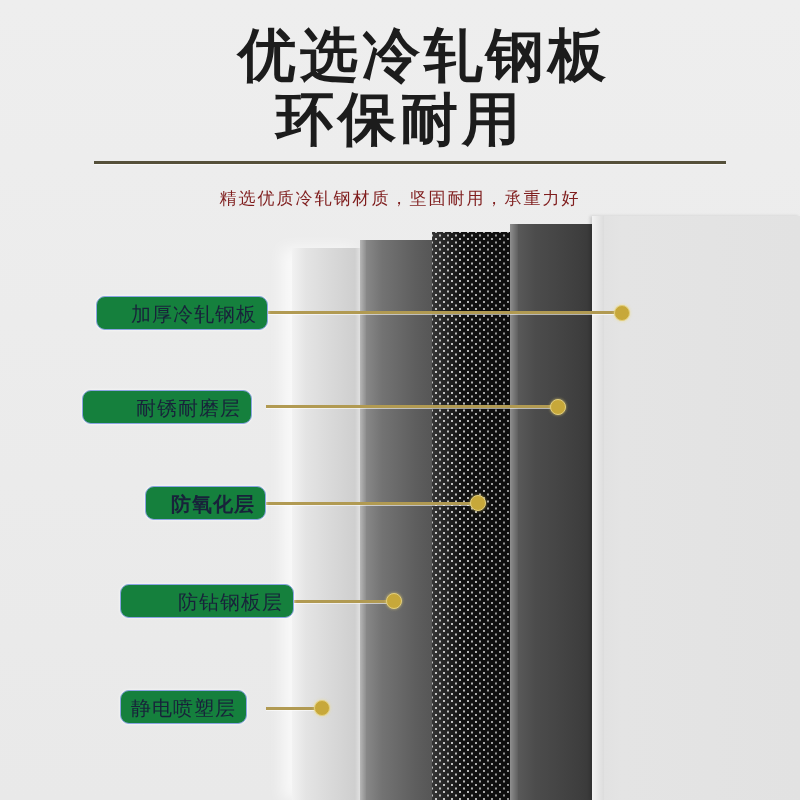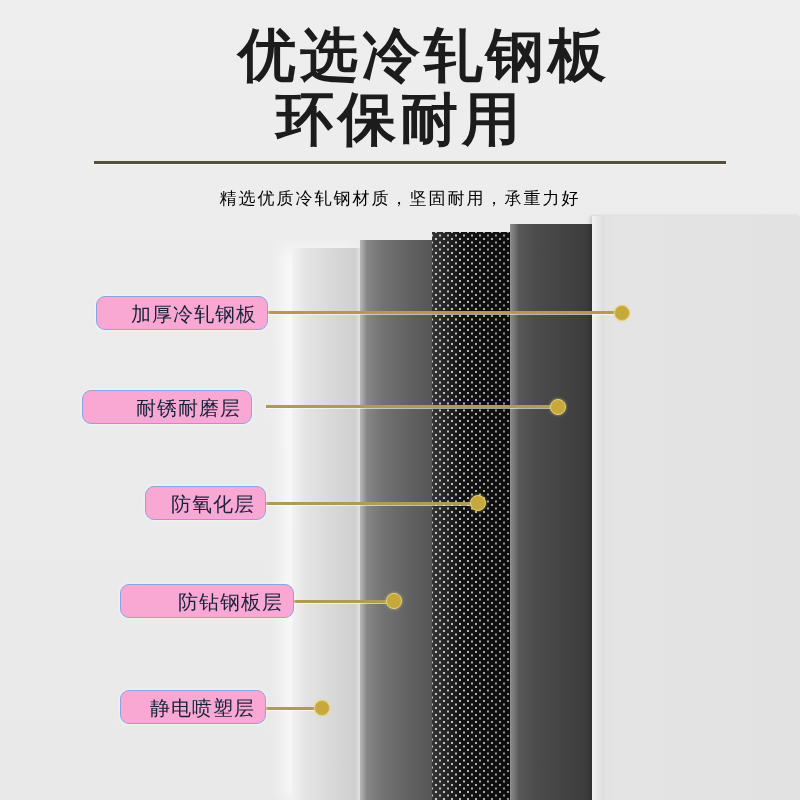--- a/index.html
+++ b/index.html
@@ -37,21 +37,21 @@
       box-shadow: 0 1px 0 rgba(255,255,255,0.6);
     }
     .subtitle {
       position: absolute;
       left: 0;
       width: 800px;
       top: 187px;
       text-align: center;
       font-size: 17px;
       letter-spacing: 2px;
-      color: #000000;
+      color: #7f1d1d;
     }
 
     
     .panel { position: absolute; bottom: 0; }
     .p1 {
       left: 292px; width: 70px; top: 248px;
       background: linear-gradient(90deg, #f2f2f2 0%, #e4e4e4 20%, #d9d9d9 55%, #cfcfcf 90%, #e8e8e8 100%);
       box-shadow: -10px 0 14px rgba(255,255,255,0.7);
     }
     .p2 {
@@ -91,21 +91,21 @@
     .p5::before {
       content: ""; position: absolute; left: 0; top: 0; width: 12px; bottom: 0;
       background: linear-gradient(90deg, #f3f3f3, #dcdcdc);
     }
 
     
     .badge {
       position: absolute;
       height: 34px;
       line-height: 34px;
-      background: #f9a8d4;
+      background: #15803d;
       border: 1px solid #8aa4e2;
       border-radius: 9px;
       color: #18223a;
       font-size: 20px;
       text-align: right;
       padding-right: 10px;
       box-sizing: border-box;
       letter-spacing: 1px;
       box-shadow: 0 0 3px rgba(255,255,255,0.9);
     }
@@ -143,21 +143,21 @@
 <div class="leader" style="left:266px; top:311px; width:350px;"></div>
 <div class="dot" style="left:614px; top:305px;"></div>
 <div class="badge" style="left:96px; top:296px; width:172px;">加厚冷轧钢板</div>
 
 <div class="leader" style="left:266px; top:405px; width:286px;"></div>
 <div class="dot" style="left:550px; top:399px;"></div>
 <div class="badge" style="left:82px; top:390px; width:170px;">耐锈耐磨层</div>
 
 <div class="leader" style="left:266px; top:502px; width:206px;"></div>
 <div class="dot" style="left:470px; top:495px;"></div>
-<div class="badge" style="left:145px; top:486px; width:121px;">防氧化层</div>
+<div class="badge" style="left:145px; top:486px; width:121px;font-weight:bold;">防氧化层</div>
 
 <div class="leader" style="left:266px; top:600px; width:124px;"></div>
 <div class="dot" style="left:386px; top:593px;"></div>
 <div class="badge" style="left:120px; top:584px; width:174px;">防钻钢板层</div>
 
 <div class="leader" style="left:266px; top:707px; width:52px;"></div>
 <div class="dot" style="left:314px; top:700px;"></div>
-<div class="badge" style="left:120px; top:690px; width:146px;">静电喷塑层</div>
+<div class="badge" style="left:120px; top:690px; width:127px;">静电喷塑层</div>
 
 </body></html>

